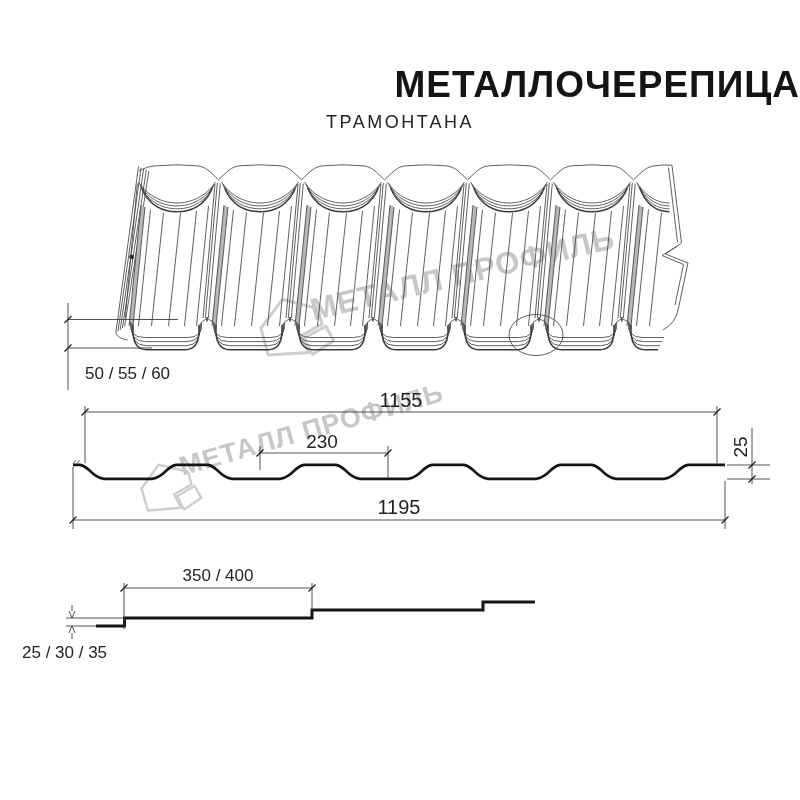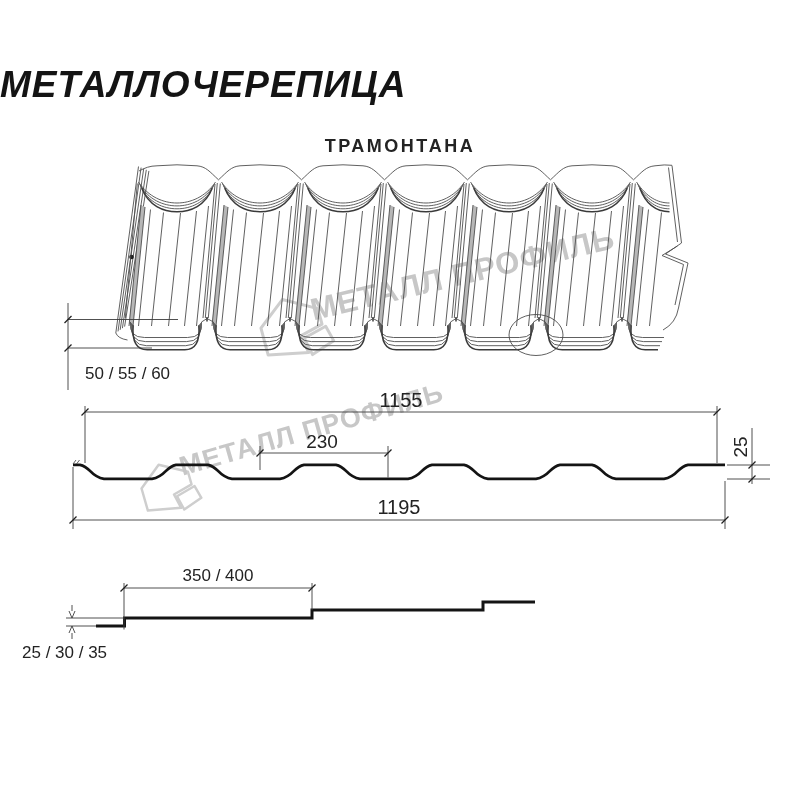--- a/index.html
+++ b/index.html
@@ -2,26 +2,26 @@
 <html style="--bg: #ffffff; --ink: #141414; --line: #4e4e4e; --dimtext: #232323; --wm: #c7c7c7;"><head>
 <meta charset="utf-8">
 <style>
   :root{
     --bg:#ffffff; --ink:#141414; --line:#4e4e4e; --dimtext:#232323; --wm:#c7c7c7;
   }
   html,body{margin:0;padding:0;}
   body{width:800px;height:800px;background:var(--bg);font-family:"Liberation Sans",sans-serif;overflow:hidden;}
   .canvas{position:relative;width:800px;height:800px;background:var(--bg);}
   .title{
-    position:absolute;left:0;top:64px;width:800px;text-align:left;
-    font-size:37px;font-weight:700;letter-spacing:1px;color:var(--ink);font-style:italic;
+    position:absolute;left:0;top:64px;width:800px;text-align:right;
+    font-size:37px;font-weight:700;letter-spacing:1px;color:var(--ink);
   }
   .subtitle{
     position:absolute;left:0;top:112px;width:800px;text-align:center;
-    font-size:18px;font-weight:700;letter-spacing:2.5px;color:var(--dimtext);margin-top:24px;
+    font-size:18px;font-weight:400;letter-spacing:2.5px;color:var(--dimtext);
   }
   svg{position:absolute;left:0;top:0;}
   .w1{fill:none;stroke:var(--line);stroke-width:0.9;}
   .w2{fill:none;stroke:#3a3a3a;stroke-width:1.5;}
   .strip{fill:#b7b7b7;stroke:none;}
   .dotf{fill:#1c1c1c;stroke:none;}
   .thick{fill:none;stroke:var(--ink);stroke-width:2.8;stroke-linejoin:round;}
   .thick2{fill:none;stroke:var(--ink);stroke-width:3;stroke-linejoin:miter;}
   .dim{stroke:#3c3c3c;stroke-width:0.9;fill:none;}
   .tick{stroke:#1f1f1f;stroke-width:1.3;fill:none;}

